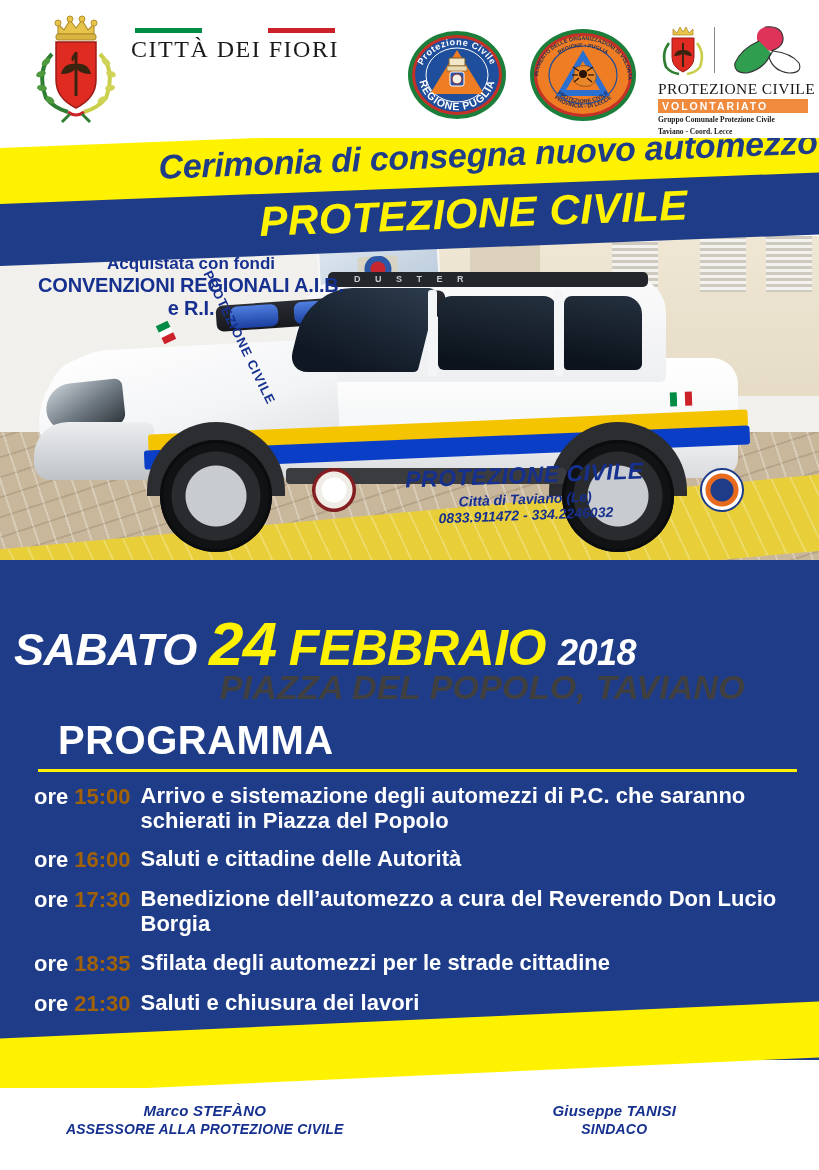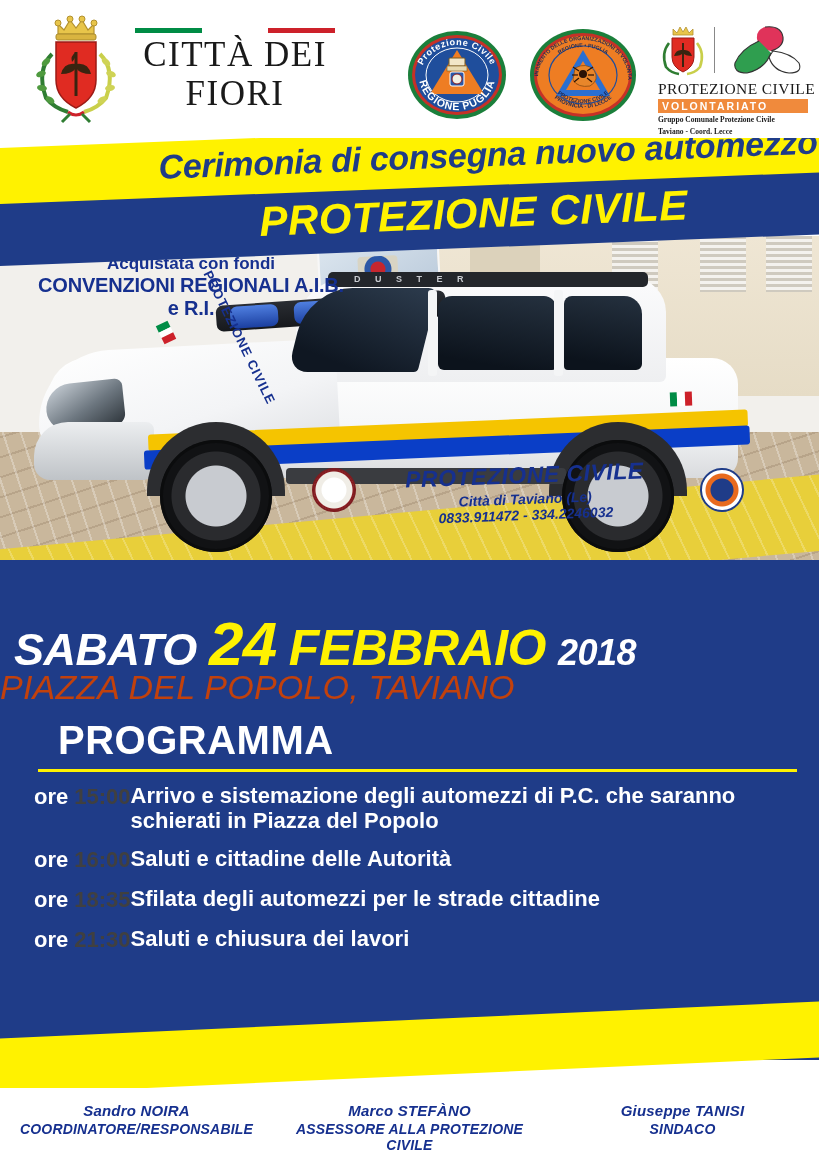--- a/index.html
+++ b/index.html
@@ -18,21 +18,21 @@
   .crest{position:absolute;left:28px;top:12px;width:96px;height:112px;}
   .town-name{position:absolute;left:120px;top:24px;width:230px;text-align:center;}
   .town-name .t1{
     font-family:"Liberation Serif",serif;font-size:45px;letter-spacing:2px;
     color:#1a1a1a;line-height:1.0;font-weight:400;
   }
   .tri{height:5px;width:200px;margin:4px auto 3px auto;display:flex;}
   .tri i{flex:1;display:block;height:100%;}
   .tri i.g{background:#008c45;} .tri i.w{background:#ffffff;} .tri i.r{background:#cd212a;}
   .town-name .t2{
-    font-family:"Liberation Serif",serif;font-size:35px;letter-spacing:1.5px;
+    font-family:"Liberation Serif",serif;font-size:24px;letter-spacing:1.5px;
     color:#1a1a1a;line-height:1.1;
   }
 
   .logo-pc{position:absolute;left:406px;top:30px;width:102px;height:90px;}
   .logo-coord{position:absolute;left:528px;top:28px;width:110px;height:94px;}
 
   .logo-vol{position:absolute;left:658px;top:22px;width:152px;height:110px;}
   .vol-top{display:flex;align-items:center;height:56px;}
   .vol-crest{width:50px;height:54px;}
   .vol-sep{width:1px;height:46px;background:#888;margin:0 6px;}
@@ -225,37 +225,37 @@
 
   .dateblock{position:absolute;left:0;top:608px;width:819px;z-index:28;}
   .dline1{
     position:absolute;left:14px;top:0;white-space:nowrap;
     font-size:45px;font-weight:bold;font-style:italic;color:#ffffff;letter-spacing:-0.5px;
   }
   .dline1 .big{font-size:62px;color:#fff200;}
   .dline1 .mid{font-size:50px;color:#fff200;}
   .dline1 .yr{font-size:36px;}
   .dline2{
-    position:absolute;left:0;top:60px;width:745px;
-    font-size:34px;font-weight:normal;font-style:italic;color:#c2410c;letter-spacing:0.2px;
+    position:absolute;left:0;top:60px;width:745px;text-align:right;
+    font-size:34px;font-weight:bold;font-style:italic;color:#404040;letter-spacing:0.2px;
   }
 
   .prog{position:absolute;left:0;top:718px;width:819px;z-index:28;}
   .prog-title{
     margin-left:58px;font-size:40px;font-weight:bold;color:#ffffff;letter-spacing:0.5px;
   }
   .prog-rule{height:3px;background:#fff200;margin:6px 22px 0 38px;}
   .items{margin:12px 0 0 0;}
   .item{display:flex;align-items:flex-start;margin:0 0 14px 0;padding-left:34px;}
   .item .ore{
     font-size:22px;font-weight:bold;color:#ffffff;white-space:nowrap;flex:0 0 auto;
   }
-  .item .ore em{font-style:normal;color:#404040;margin-left:6px;}
+  .item .ore em{font-style:normal;color:#a16207;margin-left:6px;}
   .item .desc{
-    font-size:22px;font-weight:bold;color:#ffffff;line-height:1.12;
+    font-size:22px;font-weight:bold;color:#ffffff;margin-left:10px;line-height:1.12;
   }
 
   
   .yband{
     position:absolute;left:-40px;top:1020px;width:900px;height:56px;
     background:#fff200;transform:rotate(-2.6deg);z-index:29;
   }
 
   
   .footer{
@@ -499,20 +499,26 @@
         <div class="desc">Arrivo e sistemazione degli automezzi di P.C. che saranno schierati in Piazza del Popolo</div>
       </div>
 
       <div class="item">
         <div class="ore">
           <span>ore</span><em>16:00</em>
         </div>
         <div class="desc">Saluti e cittadine delle Autorità</div>
       </div>
 
+      <div class="item">
+        <div class="ore">
+          <span>ore</span><em>17:30</em>
+        </div>
+        <div class="desc">Benedizione dell’automezzo a cura del Reverendo Don Lucio Borgia</div>
+      </div>
 
       <div class="item">
         <div class="ore">
           <span>ore</span><em>18:35</em>
         </div>
         <div class="desc">Sfilata degli automezzi per le strade cittadine</div>
       </div>
 
       <div class="item">
         <div class="ore">
@@ -521,24 +527,20 @@
         <div class="desc">Saluti e chiusura dei lavori</div>
       </div>
 
     </div>
   </div>
 
   <div class="yband"></div>
 
   <div class="footer">
     <div class="sig">
-      <div class="nm">Sandro NOIRA</div>
-      <div class="rl">COORDINATORE/RESPONSABILE</div>
-    </div>
-    <div class="sig">
       <div class="nm">Marco STEFÀNO</div>
       <div class="rl">ASSESSORE ALLA PROTEZIONE CIVILE</div>
     </div>
     <div class="sig">
       <div class="nm">Giuseppe TANISI</div>
       <div class="rl">SINDACO</div>
     </div>
   </div>
 
 </div>

